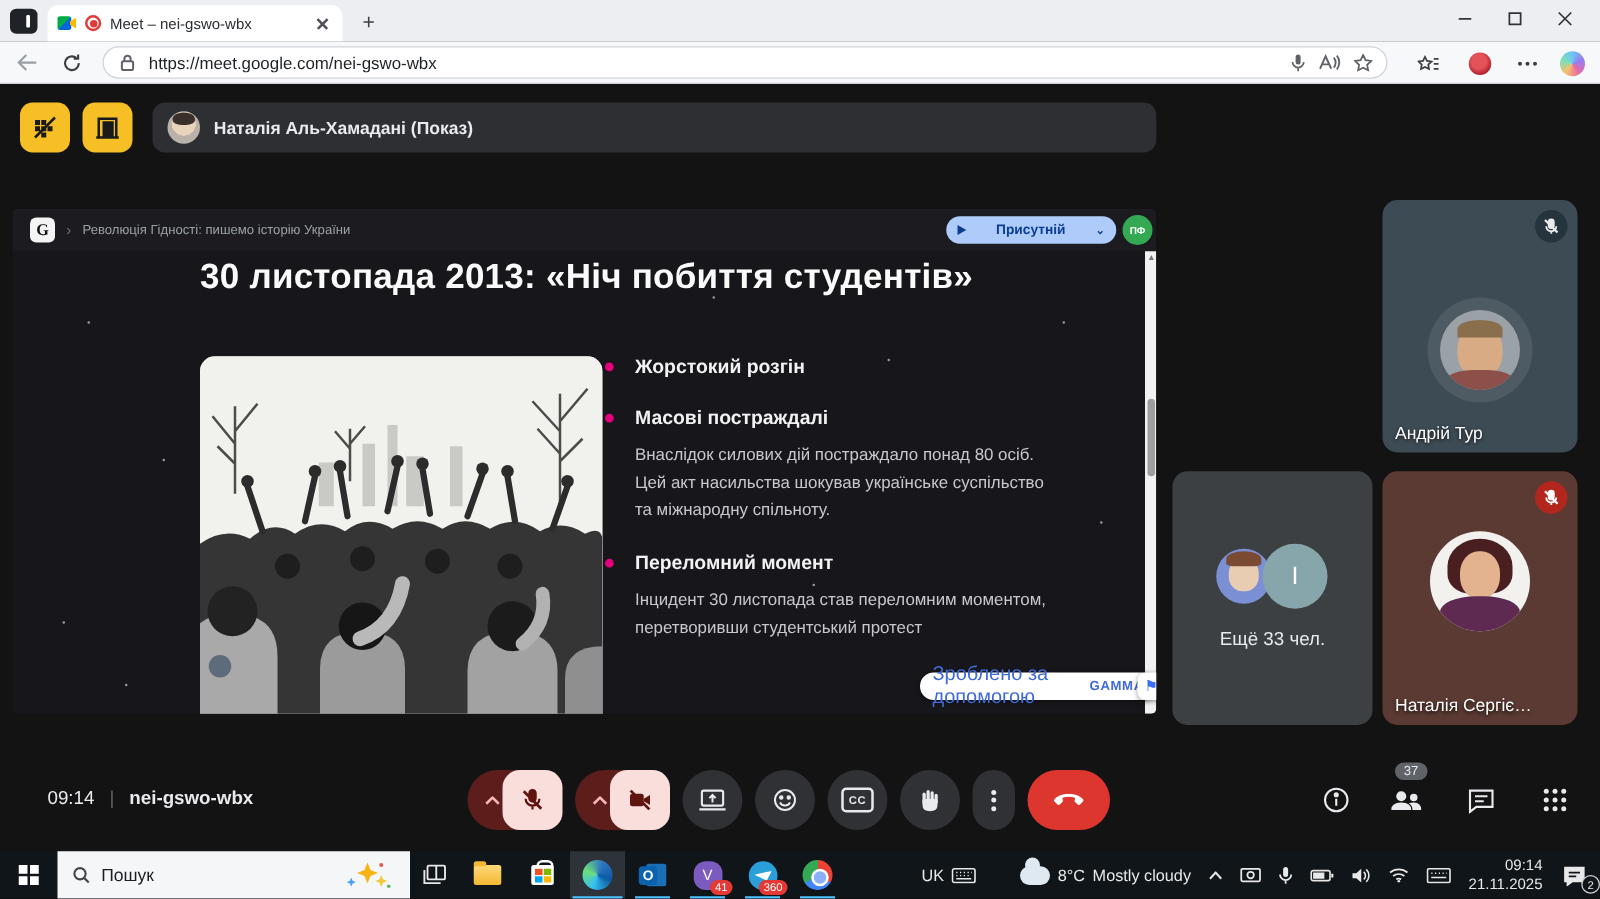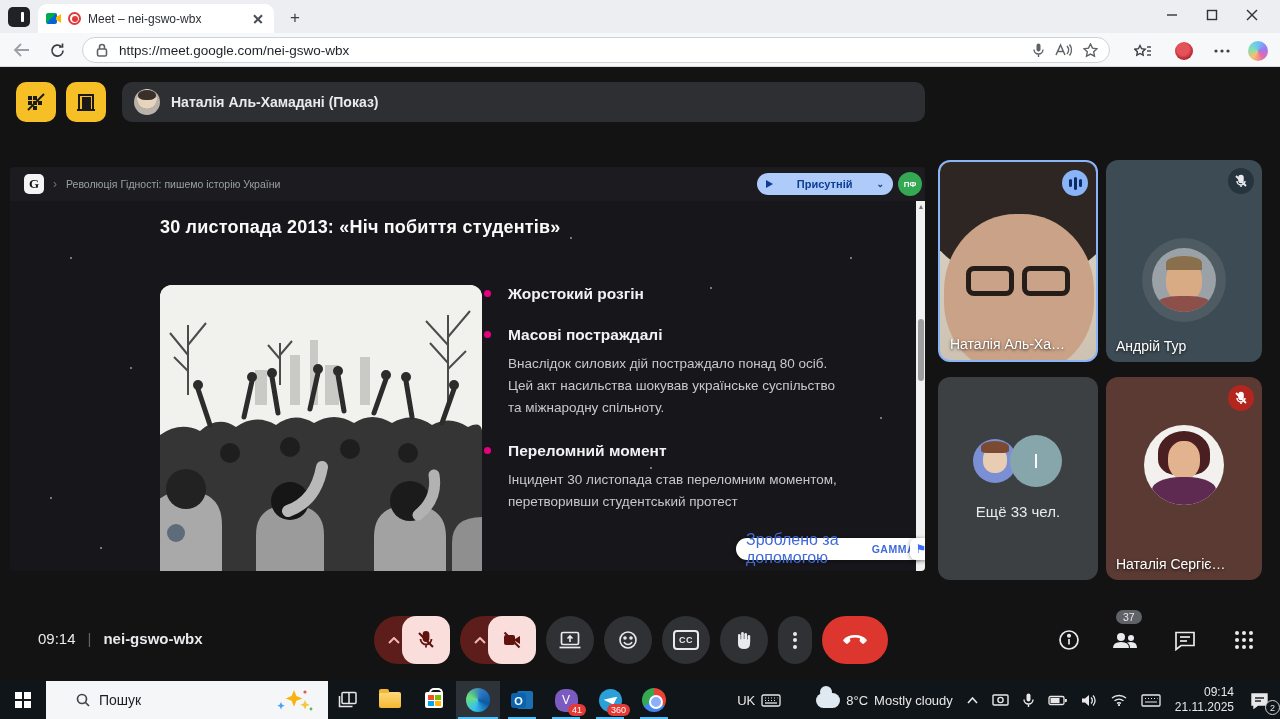--- a/index.html
+++ b/index.html
@@ -51,21 +51,21 @@
   .g-logo { width:20px; height:20px; background:#f4f4f4; border-radius:5px; color:#111; font-weight:bold; font-size:13px; display:flex; align-items:center; justify-content:center; font-family:"Liberation Serif", serif; }
   .crumb-chev { color:#6f7378; font-size:12px; }
   .crumb { color:#9aa0a6; font-size:10.5px; }
   .present-pill { position:absolute; right:32px; top:6px; height:22px; background:#aecbfa; border-radius:11px; display:flex; align-items:center; padding:0 9px; gap:24px; color:#0b3e91; font-size:11px; font-weight:bold; }
   .tri { width:0; height:0; border-left:7px solid #0b3e91; border-top:4.5px solid transparent; border-bottom:4.5px solid transparent; }
   .chev-d { font-size:9px; color:#0b3e91; }
   .g-avatar { position:absolute; right:3px; top:5px; width:24px; height:24px; border-radius:50%; background:#34a853; color:#fff; font-size:8px; font-weight:bold; display:flex; align-items:center; justify-content:center; }
   .deck-scroll { position:absolute; right:0; top:34px; width:9px; height:370px; background:#f1f1f1; }
   .deck-scroll .arr { position:absolute; top:2px; left:1.5px; font-size:7px; color:#777; }
   .deck-thumb { position:absolute; left:1.5px; top:118px; width:6px; height:62px; background:#9d9d9d; border-radius:3px; }
-  .slide-title { position:absolute; left:150px; top:50px; font-size:18px; font-weight:bold; color:#fafafa; letter-spacing:.2px; }
+  .slide-title { position:absolute; left:150px; top:38px; font-size:28px; font-weight:bold; color:#fafafa; letter-spacing:.2px; }
   .slide-img { position:absolute; left:150px; top:118px; width:322px; height:300px; border-radius:12px; overflow:hidden; background:#f2f2ef; }
   .bullets { position:absolute; left:474px; top:118px; width:420px; }
   .bullet-block { margin-bottom:23px; position:relative; padding-left:24px; }
   .bullet-dot { position:absolute; left:0; top:5px; width:7px; height:7px; border-radius:50%; background:#e6007e; }
   .bullet-head { font-size:15.5px; font-weight:bold; color:#f2f2f4; margin-bottom:9px; }
   .bullet-body { font-size:13.5px; line-height:1.63; color:#c7c8cd; width:336px; }
   .gamma-badge { position:absolute; left:726px; top:371px; height:22px; background:#fff; border-radius:12px; display:flex; align-items:center; padding:0 10px; gap:5px; box-shadow:0 1px 4px rgba(0,0,0,.4); }
   .gamma-badge .t1 { font-size:16px; color:#3f6ad8; }
   .gamma-badge .t2 { font-size:10.5px; color:#3f6ad8; font-weight:bold; letter-spacing:.5px; }
   .flag-box { position:absolute; left:900px; top:371px; width:22px; height:22px; background:#fff; border-radius:6px; box-shadow:0 1px 4px rgba(0,0,0,.4); display:flex; align-items:center; justify-content:center; color:#3b6ef5; font-size:12px; }
@@ -116,21 +116,21 @@
   .cc-box { border:2px solid #e8eaed; border-radius:4px; color:#e8eaed; font-size:9px; font-weight:bold; padding:3px 4px; letter-spacing:.5px; }
   .right-icons { left:1044px; top:622px; display:flex; align-items:center; gap:22px; }
   .ricon { width:36px; height:36px; display:flex; align-items:center; justify-content:flex-end; position:relative; }
   .count-badge { position:absolute; top:-12px; left:14px; background:#5f6368; color:#e8eaed; font-size:10.5px; border-radius:9px; padding:1px 7px; }
 
   
   .taskbar { left:0; top:681px; width:1280px; height:38px; background:#10151a; display:flex; align-items:stretch; }
   .tb-cell { width:46px; display:flex; align-items:center; justify-content:center; position:relative; }
   .win-logo { display:grid; grid-template-columns:7px 7px; grid-template-rows:7px 7px; gap:1.5px; }
   .win-logo i { background:#fff; }
-  .tb-search { width:282px; background:#f5f6f7; display:flex; align-items:center; gap:9px; padding:0 30px; position:relative; }
+  .tb-search { width:282px; background:#f5f6f7; display:flex; align-items:center; gap:9px; padding:0 12px; position:relative; }
   .tb-search .q { font-size:14px; color:#1b1f24; }
   .sparkles { position:absolute; right:14px; top:7px; }
   .appcell { width:44px; display:flex; align-items:center; justify-content:center; position:relative; }
   .appcell.active { background:#2d3339; }
   .underline { position:absolute; bottom:0; left:8px; right:8px; height:2.5px; background:#4cc2ff; }
   .underline.full { left:2px; right:2px; }
   .folder { width:22px; height:16px; background:linear-gradient(180deg,#ffd97a,#f3b733); border-radius:2px; position:relative; }
   .folder::before { content:""; position:absolute; left:0; top:-3px; width:10px; height:4px; background:#f3b733; border-radius:2px 2px 0 0; }
   .store-bag { width:18px; height:16px; background:#fff; border-radius:2px; position:relative; display:grid; grid-template-columns:6px 6px; grid-template-rows:5px 5px; gap:1px; align-content:center; justify-content:center; }
   .store-bag::before { content:""; position:absolute; left:4px; top:-4px; width:10px; height:5px; border:2px solid #fff; border-bottom:none; border-radius:5px 5px 0 0; }
@@ -378,34 +378,20 @@
       </div>
     </div>
 
     <div class="gamma-badge">
       <span class="t1">Зроблено за допомогою</span>
       <span class="t2">GAMMA</span>
     </div>
     <div class="flag-box">⚑</div>
   </div>
 
-  <div class="abs tile tile1">
-    <div class="face-hair"></div>
-    <div class="face-skin"></div>
-    <div class="glasses">
-        <span class="lens" style="left:8px"></span>
-        <span class="lens" style="left:64px"></span>
-      </div>
-    <div class="audio-ind">
-        <i style="height:8px"></i>
-        <i style="height:13px"></i>
-        <i style="height:8px"></i>
-      </div>
-    <div class="tile-name">Наталія Аль-Ха…</div>
-  </div>
 
   <div class="abs tile tile2">
     <div class="halo"></div>
     <div class="av-man">
         <span class="skin"></span>
         <span class="hair"></span>
         <span class="torso"></span>
       </div>
     <div class="mic-badge mic-dark">
       <svg width="14" height="14" fill="none" stroke="#e8eaed" stroke-width="1.5">

